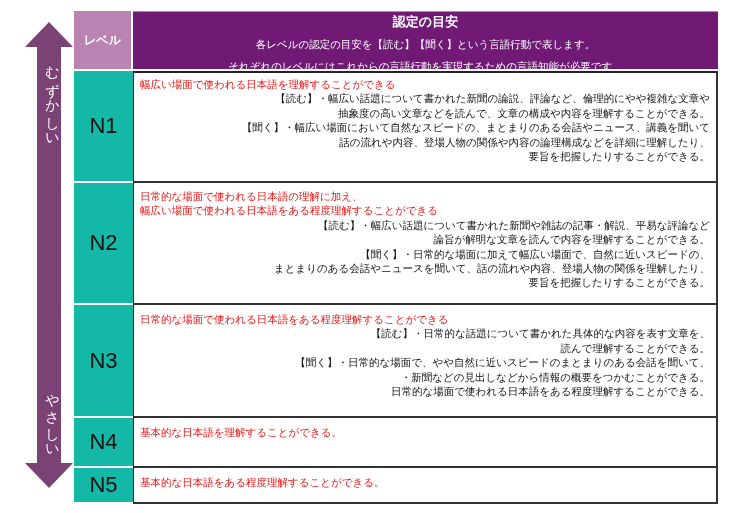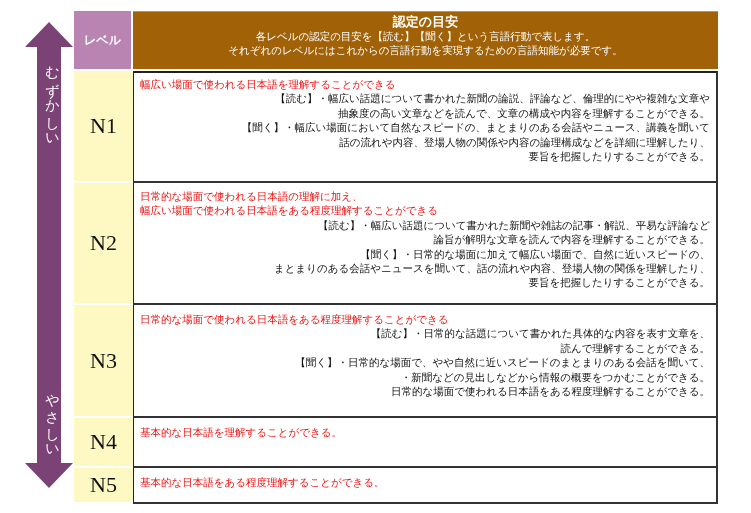--- a/index.html
+++ b/index.html
@@ -17,49 +17,49 @@
       writing-mode: vertical-rl; letter-spacing: 1px;
     }
     .arrow-label.top { top: 34px; }
     .arrow-label.bottom { top: 362px; }
 
     
     .table { position: absolute; left: 74px; top: 11px; width: 644px; }
     .row { display: flex; }
     .level-cell {
       width: 59px; flex: 0 0 59px;
-      background: #fef9c3;
+      background: #14b8a6;
       border-bottom: 2px solid #ffffff;
       display: flex; align-items: center; justify-content: center;
-      font-family: Liberation Serif, serif; font-size: 22px; color: #111;
+      font-family: Liberation Sans, sans-serif; font-size: 22px; color: #111;
       box-sizing: border-box;
     }
     .content-cell {
       flex: 1;
       border: 1px solid #222;
       border-top: none;
       border-right: 2px solid #333;
       border-bottom: 2px solid #333;
       box-sizing: border-box;
       padding: 4px 6px 4px 6px;
       font-size: 10.5px; line-height: 14.4px;
       background: #fff;
     }
     .header .level-cell {
       background: #b984b1; color: #fff; font-size: 12px; font-weight: bold;
       border-right: 2px solid #ffffff; border-bottom: 2px solid #fff;
       font-family: "DejaVu Sans", sans-serif;
     }
     .header .content-cell {
-      background: #a16207; border: none; color: #fff;
+      background: #701a75; border: none; color: #fff;
       text-align: center; padding-top: 3px; border-bottom: 2px solid #fff;
       line-height: 14px;
     }
     .header-title { font-size: 13px; font-weight: bold; display: block; }
-    .header-line { font-size: 10.5px; display: block; }
+    .header-line { font-size: 10.5px; display: block; margin-top: 8px; }
     .header .content-cell { border-top: 1px solid #b984b1; }
     .content-cell.first { border-top: 2px solid #222; }
 
     .goal { color: #ee1111; display: block; }
     .line { display: block; white-space: nowrap; text-align: right; }
     .indent1 { padding-left: 45px; }
     .indent3 { padding-left: 32px; }
   </style>
 </head>
 <body>

